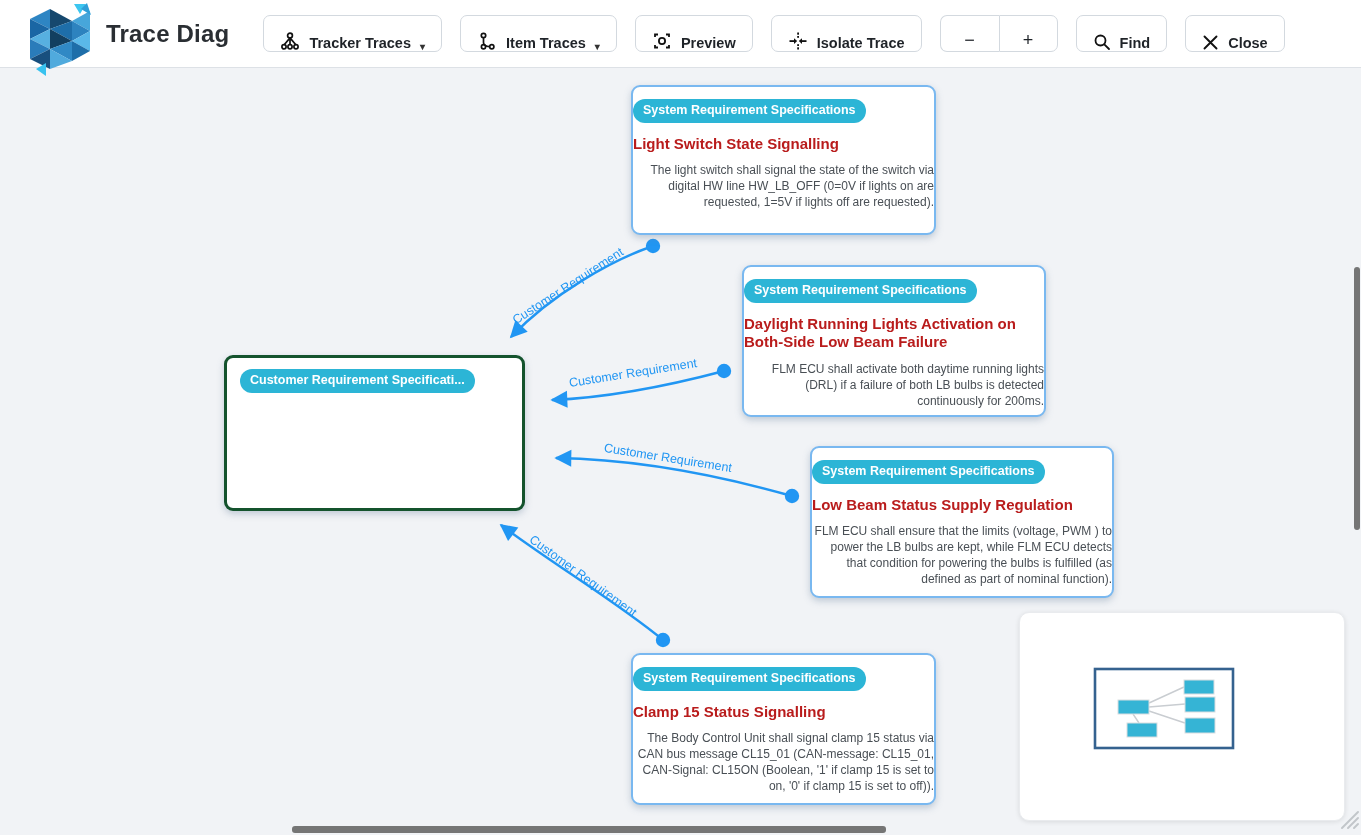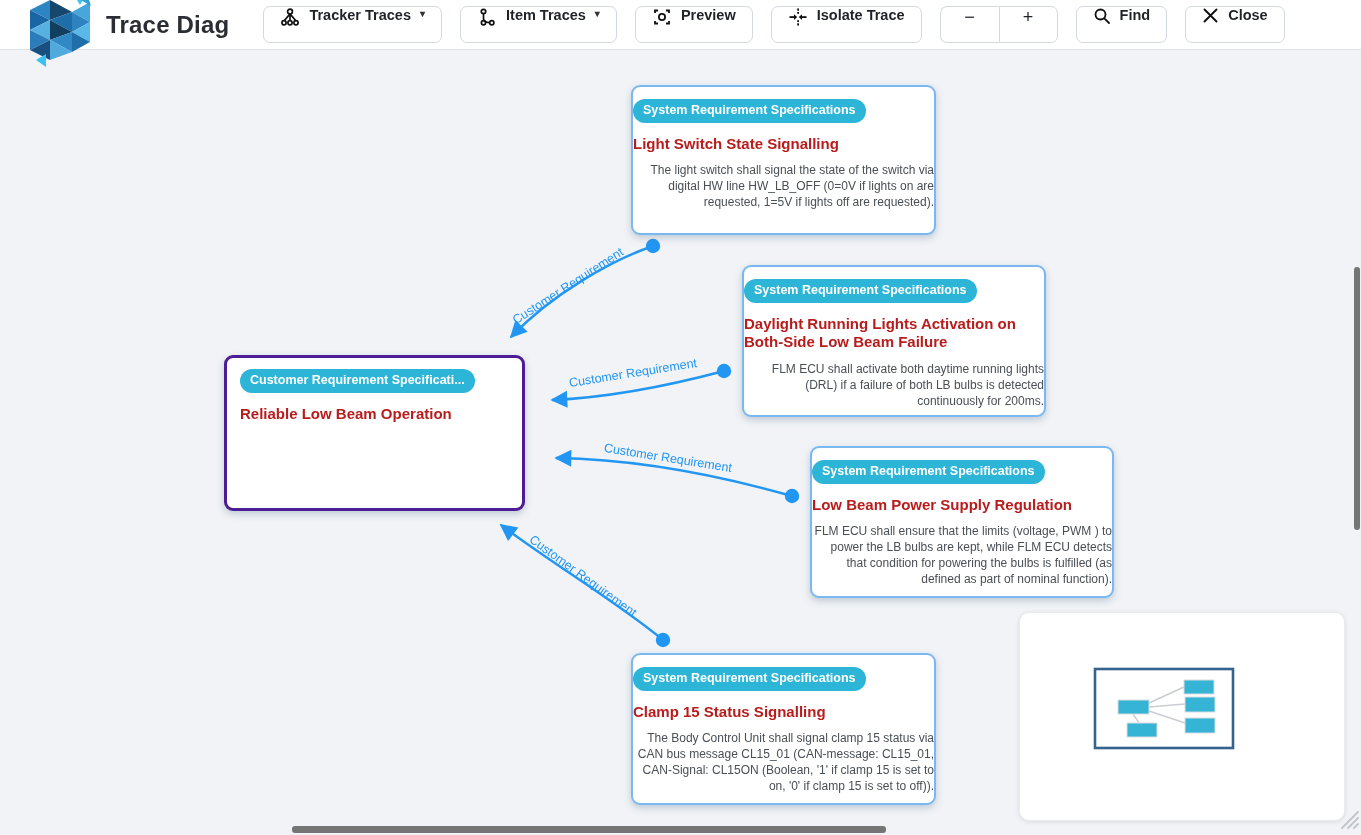--- a/index.html
+++ b/index.html
@@ -1,44 +1,44 @@
 <!DOCTYPE html>
 <html><head>
 <meta charset="utf-8">
 <style>
   * { box-sizing: border-box; margin: 0; padding: 0; }
   html,body { width:1361px; height:835px; overflow:hidden;
     font-family:"Liberation Sans", sans-serif; background:#f1f3f6; }
 
   
-  .toolbar { position:relative; z-index:10; height:50px; background:#ffffff;
+  .toolbar { position:relative; z-index:10; height:68px; background:#ffffff;
     border-bottom:1px solid #dde1e6; display:flex; align-items:center;
     padding-left:28px; }
   .logo { width:64px; height:74px; position:relative; top:6px; margin-right:14px; flex:0 0 auto; }
   .app-title { font-size:24px; font-weight:bold; color:#2a2e33; margin-right:34px;
     letter-spacing:.2px; white-space:nowrap; }
   .tb-buttons { display:flex; align-items:center; gap:18px; }
-  .btn { display:inline-flex; align-items:flex-start; gap:9px; height:37px; padding:0 16px;
+  .btn { display:inline-flex; align-items:flex-end; gap:9px; height:37px; padding:0 16px;
     background:#fff; border:1px solid #d3d9df; border-radius:7px; font-family:inherit;
     font-size:14.5px; font-weight:600; color:#1f2328; cursor:pointer; white-space:nowrap; }
   .btn svg { display:block; }
   .caret { font-size:10px; color:#333; position:relative; top:1px; }
   .zoom-group { display:inline-flex; }
   .zoom-group .btn { width:59px; justify-content:center; font-size:18px; font-weight:400; }
   .zoom-group .btn:first-child { border-radius:7px 0 0 7px; border-right:none; }
   .zoom-group .btn:last-child  { border-radius:0 7px 7px 0; }
 
   
   .canvas { position:absolute; top:68px; left:0; width:1361px; height:767px;
     background:#f1f3f6; overflow:hidden; }
   .edges-svg { position:absolute; top:0; left:0; }
 
   .node { position:absolute; background:#fff; border:2px solid #79b8f0; border-radius:9px;
     box-shadow:0 3px 7px rgba(110,135,160,.38); padding:12px 0; overflow:hidden; }
-  .node.selected { border:3px solid #4c1d95; padding:11px 13px; }
+  .node.selected { border:3px solid #14532d; padding:11px 13px; }
   .badge { display:inline-block; background:#2cb5d6; color:#fff; font-size:12.5px;
     font-weight:bold; line-height:1; padding:5px 10px 6px; border-radius:12px;
     max-width:100%; white-space:nowrap; overflow:hidden; }
   .node-title { font-size:15px; font-weight:bold; color:#b91c1c; margin-top:8px; line-height:1.25; }
   .node-body { font-size:12px; color:#494f55; margin-top:10px; line-height:1.33;text-align:right; }
   .node-note { font-size:11.6px; color:#b4bac1; margin-top:10px; line-height:1.33; }
   .node-note:empty { display:none; }
 
   .edge-label { position:absolute; font-size:12.5px; color:#2196f3; white-space:nowrap;
     transform-origin:center center; }
@@ -205,27 +205,26 @@
 
   <div class="node" style="left:742px; top:197px; width:304px; height:152px;">
     <span class="badge">System Requirement Specifications</span>
     <div class="node-title">Daylight Running Lights Activation on Both-Side Low Beam Failure</div>
     <div class="node-body">FLM ECU shall activate both daytime running lights (DRL) if a failure of both LB bulbs is detected continuously for 200ms.</div>
     
   </div>
 
   <div class="node selected" style="left:224px; top:287px; width:301px; height:156px;">
     <span class="badge">Customer Requirement Specificati...</span>
-    <div class="node-title">Reliable Low Beam Operation</div>
     
   </div>
 
   <div class="node" style="left:810px; top:378px; width:304px; height:152px;">
     <span class="badge">System Requirement Specifications</span>
-    <div class="node-title">Low Beam Power Supply Regulation</div>
+    <div class="node-title">Low Beam Status Supply Regulation</div>
     <div class="node-body">FLM ECU shall ensure that the limits (voltage, PWM ) to power the LB bulbs are kept, while FLM ECU detects that condition for powering the bulbs is fulfilled (as defined as part of nominal function).</div>
     
   </div>
 
   <div class="node" style="left:631px; top:585px; width:305px; height:152px;">
     <span class="badge">System Requirement Specifications</span>
     <div class="node-title">Clamp 15 Status Signalling</div>
     <div class="node-body">The Body Control Unit shall signal clamp 15 status via CAN bus message CL15_01 (CAN-message: CL15_01, CAN-Signal: CL15ON (Boolean, '1' if clamp 15 is set to on, '0' if clamp 15 is set to off)).</div>
     <div class="node-note">Note: CAN message details are defined in CAN</div>
   </div>

